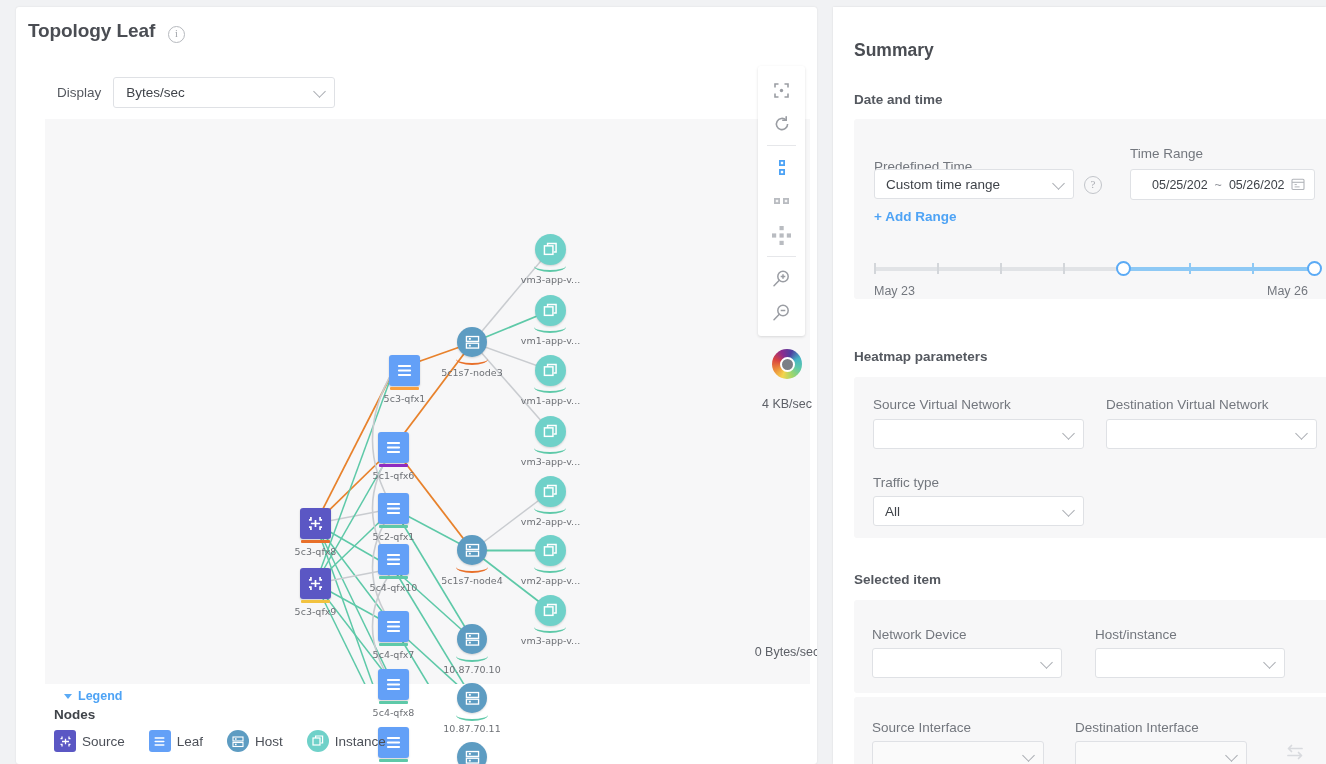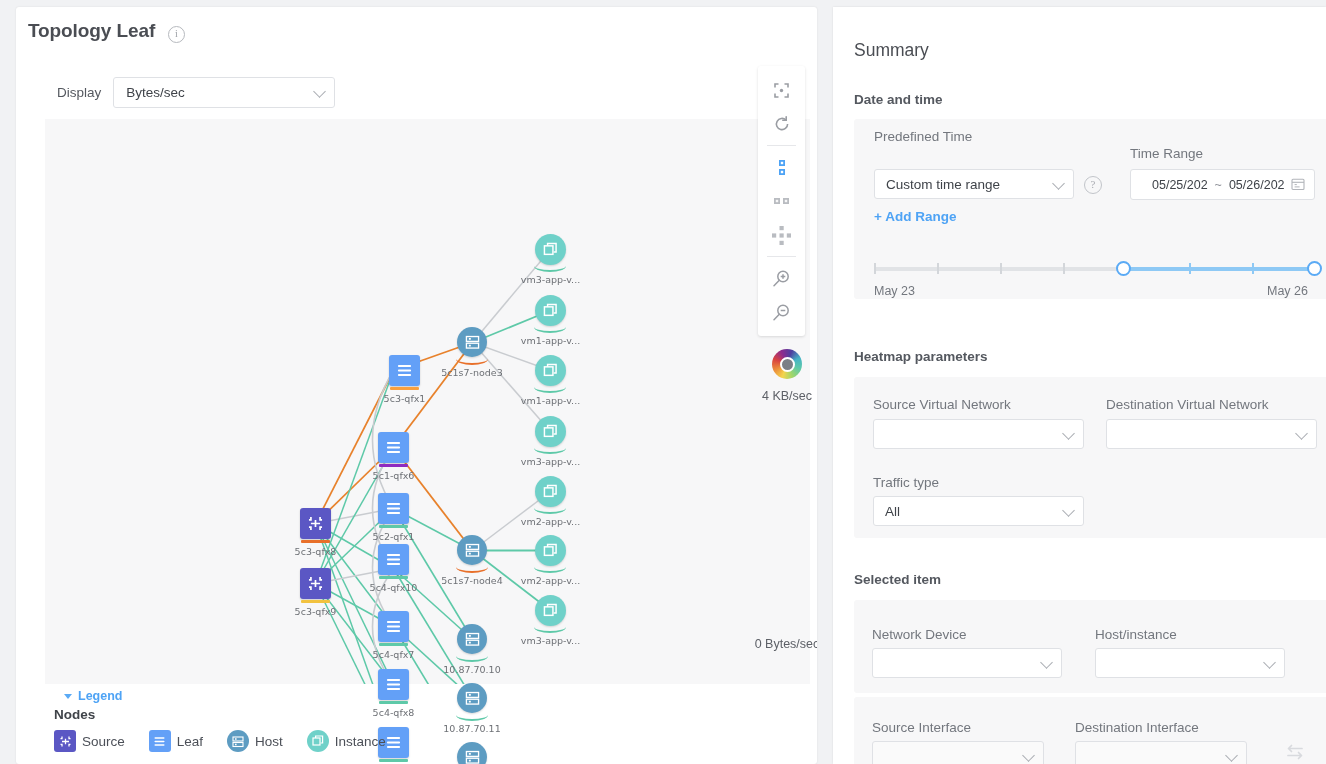--- a/index.html
+++ b/index.html
@@ -82,21 +82,21 @@
     background: conic-gradient(from 200deg, #f4d44d, #eb8b3b, #d9443f, #8e2b8e, #4e3fa0, #46b4c6, #5ec9a8, #9ed66b, #f4d44d);
     display: flex; align-items: center; justify-content: center;
   }
   .scale-dot i {
     width: 11px; height: 11px; border-radius: 50%;
     background: #7b7f86; border: 2.5px solid #fff; display:block;
   }
   .scale-top, .scale-bot {
     font-size: 12.5px; color: #5d6067; text-align: center; width: 100px;
   }
-  .scale-top { margin-top: 10px; }
+  .scale-top { margin-top: 18px; }
   .scale-bar {
     width: 7px; height: 220px; margin: 6px auto 0 auto; border-radius: 1px;
     background: linear-gradient(to bottom, #6b1f8c 0%, #9c2b6b 14%, #c23f48 30%, #df6a34 46%, #eb9b32 60%, #f2c23f 73%, #e9d95c 82%, #9ed happy 86%, #79cfa6 93%, #4ec9bd 100%);
   }
   .scale-bot { margin-top: 8px; }
 
   
   .node { position: absolute; }
   .node .lbl {
     position: absolute; left: 50%; transform: translateX(-50%);
@@ -158,21 +158,21 @@
 
   
   .right-panel {
     position: absolute; left: 833px; top: 7px;
     width: 493px; height: 757px; background: #fff;
     box-shadow: 0 0 2px rgba(0,0,0,.10);
     overflow: hidden;
   }
   .sum-title {
     position: absolute; left: 21px; top: 33px;
-    font-size: 17.5px; font-weight: normal; color: #4a4d53;
+    font-size: 17.5px; font-weight: bold; color: #4a4d53;
   }
   .sec-head {
     position: absolute; font-size: 13.5px; font-weight: bold; color: #54585f;
   }
   .card {
     position: absolute; background: #f7f7f8; border-radius: 3px;
   }
   .fl { position: absolute; font-size: 13.5px; color: #73777e; }
   .sel {
     position: absolute; box-sizing: border-box; height: 30px;
@@ -589,21 +589,21 @@
       </div>
     </div>
   </div>
 
   <div class="right-panel">
     <div class="sum-title">Summary</div>
 
     <div class="sec-head" style="left:21px;top:85px">Date and time</div>
     <div class="card" style="left:21px;top:112px;width:497px;height:180px"></div>
 
-    <div class="fl" style="left:41px;top:122px">Predefined Time</div>
+    <div class="fl" style="left:41px;top:152px">Predefined Time</div>
     <div class="sel" style="left:41px;top:162px;width:200px">
       <span class="sv">Custom time range</span>
       <span class="caret"></span>
     </div>
     <div class="q-icon" style="left:251px;top:169px">?</div>
 
     <div class="fl" style="left:297px;top:139px">Time Range</div>
     <div class="daterange" style="left:297px;top:162px;width:185px">
       <span class="d" style="margin-left:21px">05/25/202</span>
       <span class="tilde" style="margin:0 7px">~</span>

